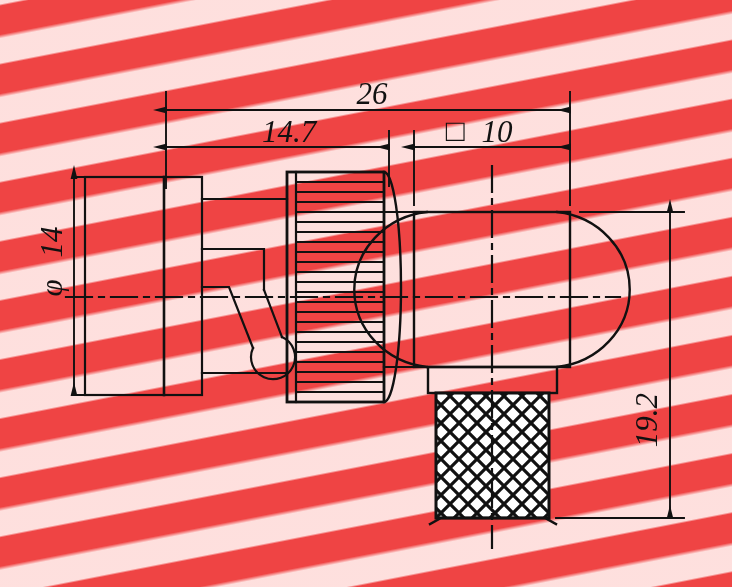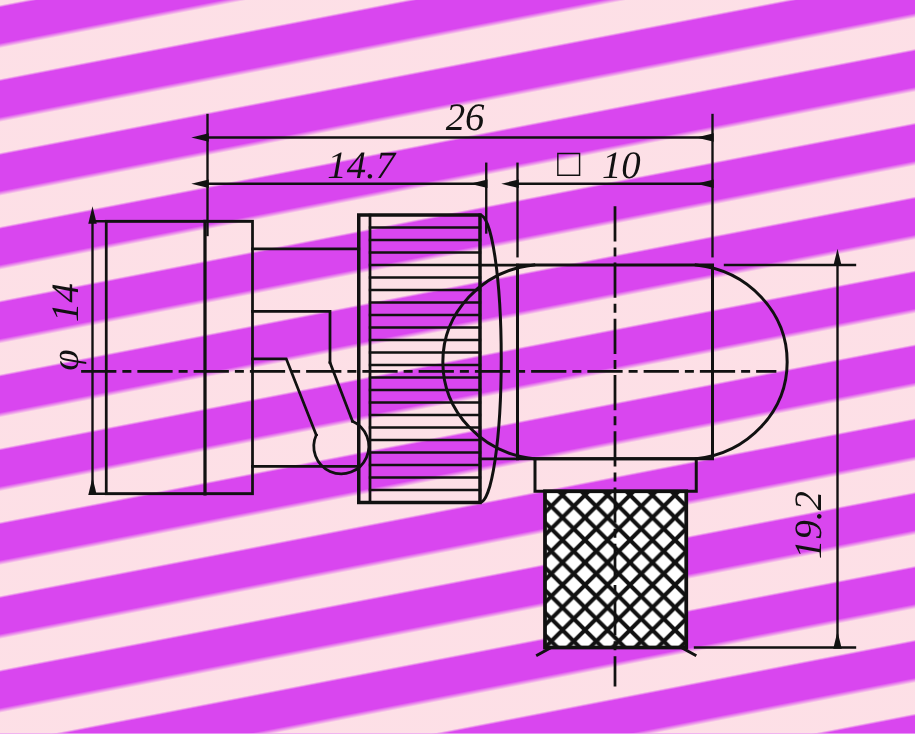--- a/index.html
+++ b/index.html
@@ -7,21 +7,21 @@
     padding: 0;
     background: #ffffff;
   }
   body {
     font-family: "Liberation Sans", sans-serif;
   }
   #stage {
     position: relative;
     width: 732px;
     height: 587px;
-    background: #d946ef;
+    background: #ef4444;
     overflow: hidden;
   }
   #watermark {
     position: absolute;
     inset: 0;
     pointer-events: none;
     background: repeating-linear-gradient(
       -11deg,
       rgba(255, 241, 240, 0) 0px,
       rgba(255, 241, 240, 0) 14px,

